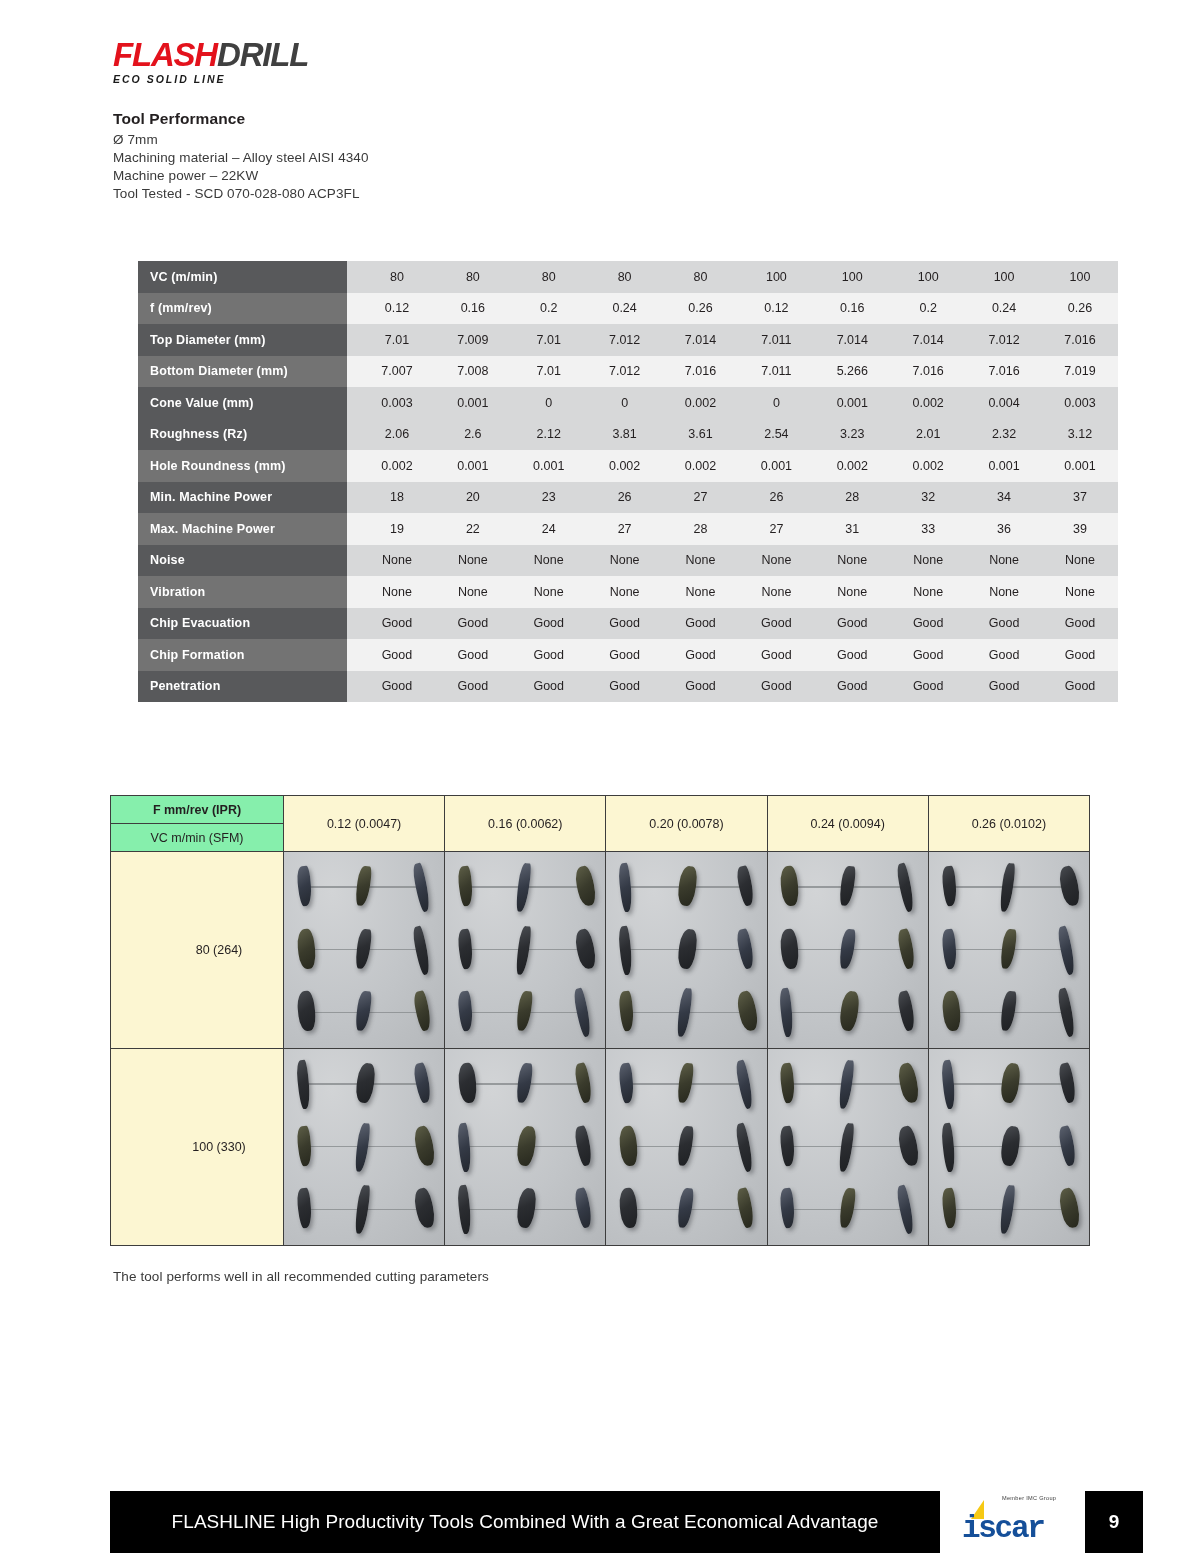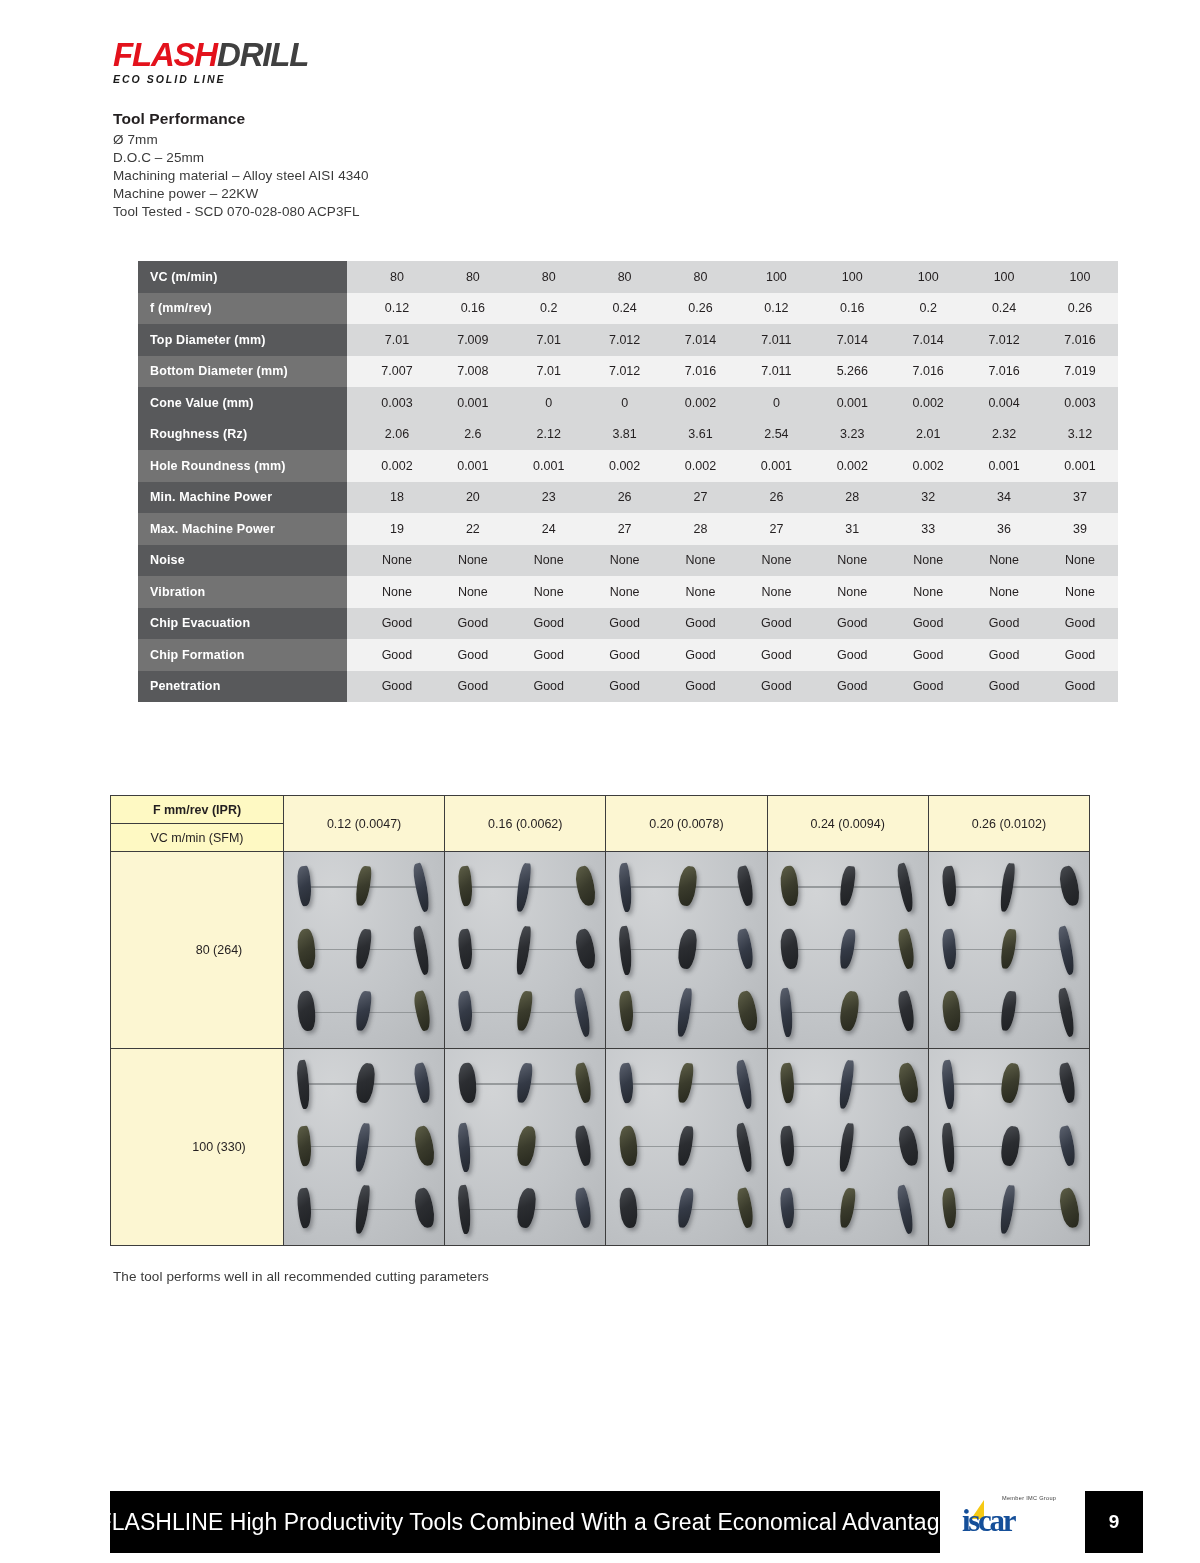--- a/index.html
+++ b/index.html
@@ -113,21 +113,21 @@
   }
   #chip-grid td {
     border: 1px solid #3d3d3d;
     padding: 0;
     vertical-align: middle;
     text-align: center;
   }
   #chip-grid td.hdr-corner-top,
   #chip-grid td.hdr-corner-bot {
     width: 172px;
-    background: #fef9c3;
+    background: #86efac;
     height: 27px;
     font-size: 12.5px;
     color: #231f20;
   }
   #chip-grid td.hdr-corner-top { font-weight: bold; }
   #chip-grid td.hdr-col {
     background: #fcf6d2;
     font-size: 12.5px;
     color: #231f20;
     height: 55px;
@@ -210,21 +210,21 @@
     top: 1491px;
     width: 830px;
     height: 62px;
     background: #000000;
     display: flex;
     align-items: center;
     justify-content: center;
   }
   #footer-text {
     color: #ffffff;
-    font-size: 23px;
+    font-size: 19px;
     letter-spacing: 0.05px;
     white-space: nowrap;
   }
   #iscar-logo {
     position: absolute;
     left: 962px;
     top: 1495px;
     width: 120px;
     height: 52px;
   }
@@ -233,26 +233,26 @@
     left: 40px;
     top: 0px;
     font-size: 5.6px;
     color: #3c3c3c;
     letter-spacing: 0.3px;
     white-space: nowrap;
   }
   #iscar-word {
     position: absolute;
     left: 0px;
-    top: 8px;
+    top: 16px;
     font-weight: bold;
     font-size: 31px;
     color: #154f99;
     letter-spacing: -2.3px;
-    font-family: Liberation Serif, serif;
+    font-family: Liberation Mono, monospace;
   }
   #iscar-flag {
     position: absolute;
     left: 9px;
     top: 5px;
     width: 0;
     height: 0;
     border-left: 13px solid transparent;
     border-bottom: 19px solid #f6c914;
   }
@@ -279,21 +279,20 @@
 <div id="logo-block">
   <div id="logo-word">
     <span class="flash">FLASH</span><span class="drill">DRILL</span>
   </div>
   <div id="logo-sub">ECO SOLID LINE</div>
 </div>
 
 <div id="intro">
   <h1>Tool Performance</h1>
   <div class="line">Ø 7mm</div>
-  <div class="line">D.O.C – 25mm</div>
   <div class="line">Machining material – Alloy steel AISI 4340</div>
   <div class="line">Machine power – 22KW</div>
   <div class="line">Tool Tested - SCD 070-028-080 ACP3FL</div>
 </div>
 
 <table id="perf-table">
   <tbody id="perf-body">
       <tr class="odd">
         <td class="lbl">VC (m/min)</td>
         <td class="gap" style="width: 12px;"></td>

